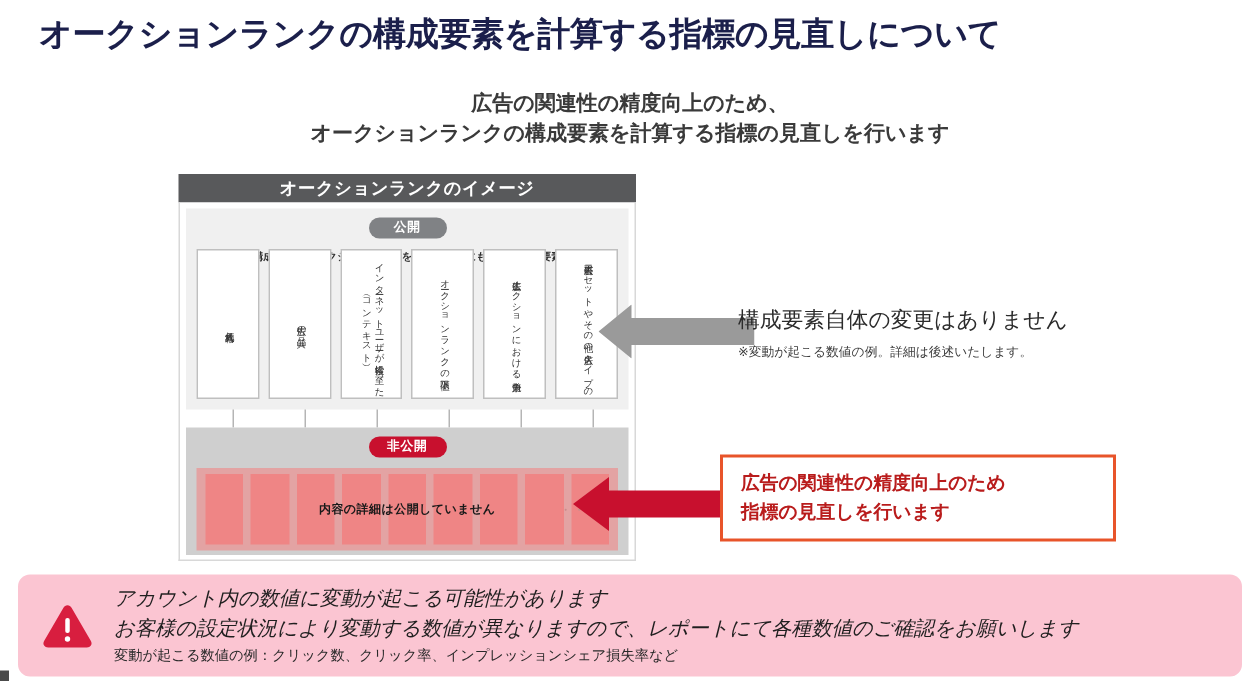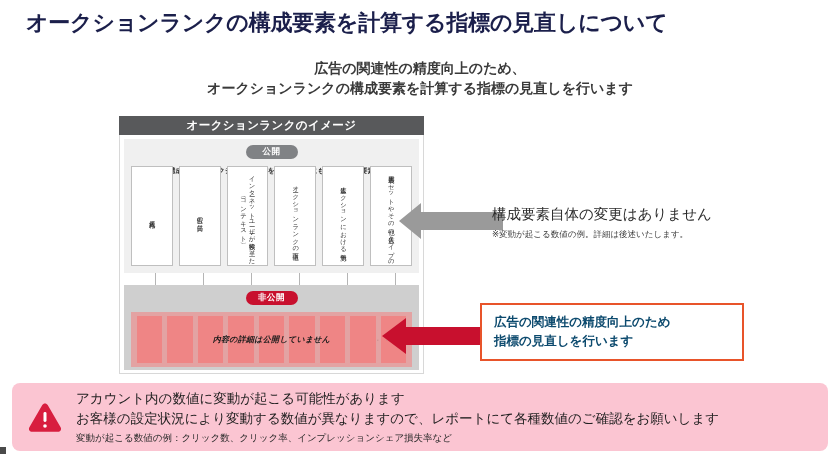--- a/index.html
+++ b/index.html
@@ -172,21 +172,20 @@
   .bars-wrap {
     position: relative;
     margin-top: 6px;
     height: 55px;
     background: #e3a3a3;
     display: flex;
     align-items: center;
     gap: 5px;
     padding: 4px 6px;
     box-sizing: border-box;
-    font-style: italic;
   }
   .bar {
     flex: 1 1 0;
     height: 100%;
     background: #ef8585;
   }
   .bars-caption {
     position: absolute;
     left: 0;
     top: 0;
@@ -247,21 +246,21 @@
     width: 264px;
     height: 58px;
     border: 2px solid #e8542a;
     background: #ffffff;
     box-sizing: border-box;
     padding: 8px 0 0 12px;
   }
   .callout-line {
     font-size: 12.5px;
     font-weight: bold;
-    color: #0c4a6e;
+    color: #b91c1c;
     line-height: 1.55;
     white-space: nowrap;
   }
 
   
   .banner {
     position: absolute;
     left: 12px;
     top: 383px;
     width: 816px;
@@ -275,20 +274,21 @@
     gap: 14px;
   }
   .warn-icon { flex: none; width: 34px; height: 30px; }
   .banner-text { flex: 1 1 auto; }
   .banner-line1,
   .banner-line2 {
     font-size: 13.5px;
     color: #1f1f1f;
     line-height: 1.5;
     white-space: nowrap;
+    font-style: italic;
   }
   .banner-line3 {
     font-size: 9.5px;
     color: #2a2a2a;
     line-height: 1.6;
     margin-top: 1px;
     white-space: nowrap;
   }
   .corner-mark {
     position: absolute;

